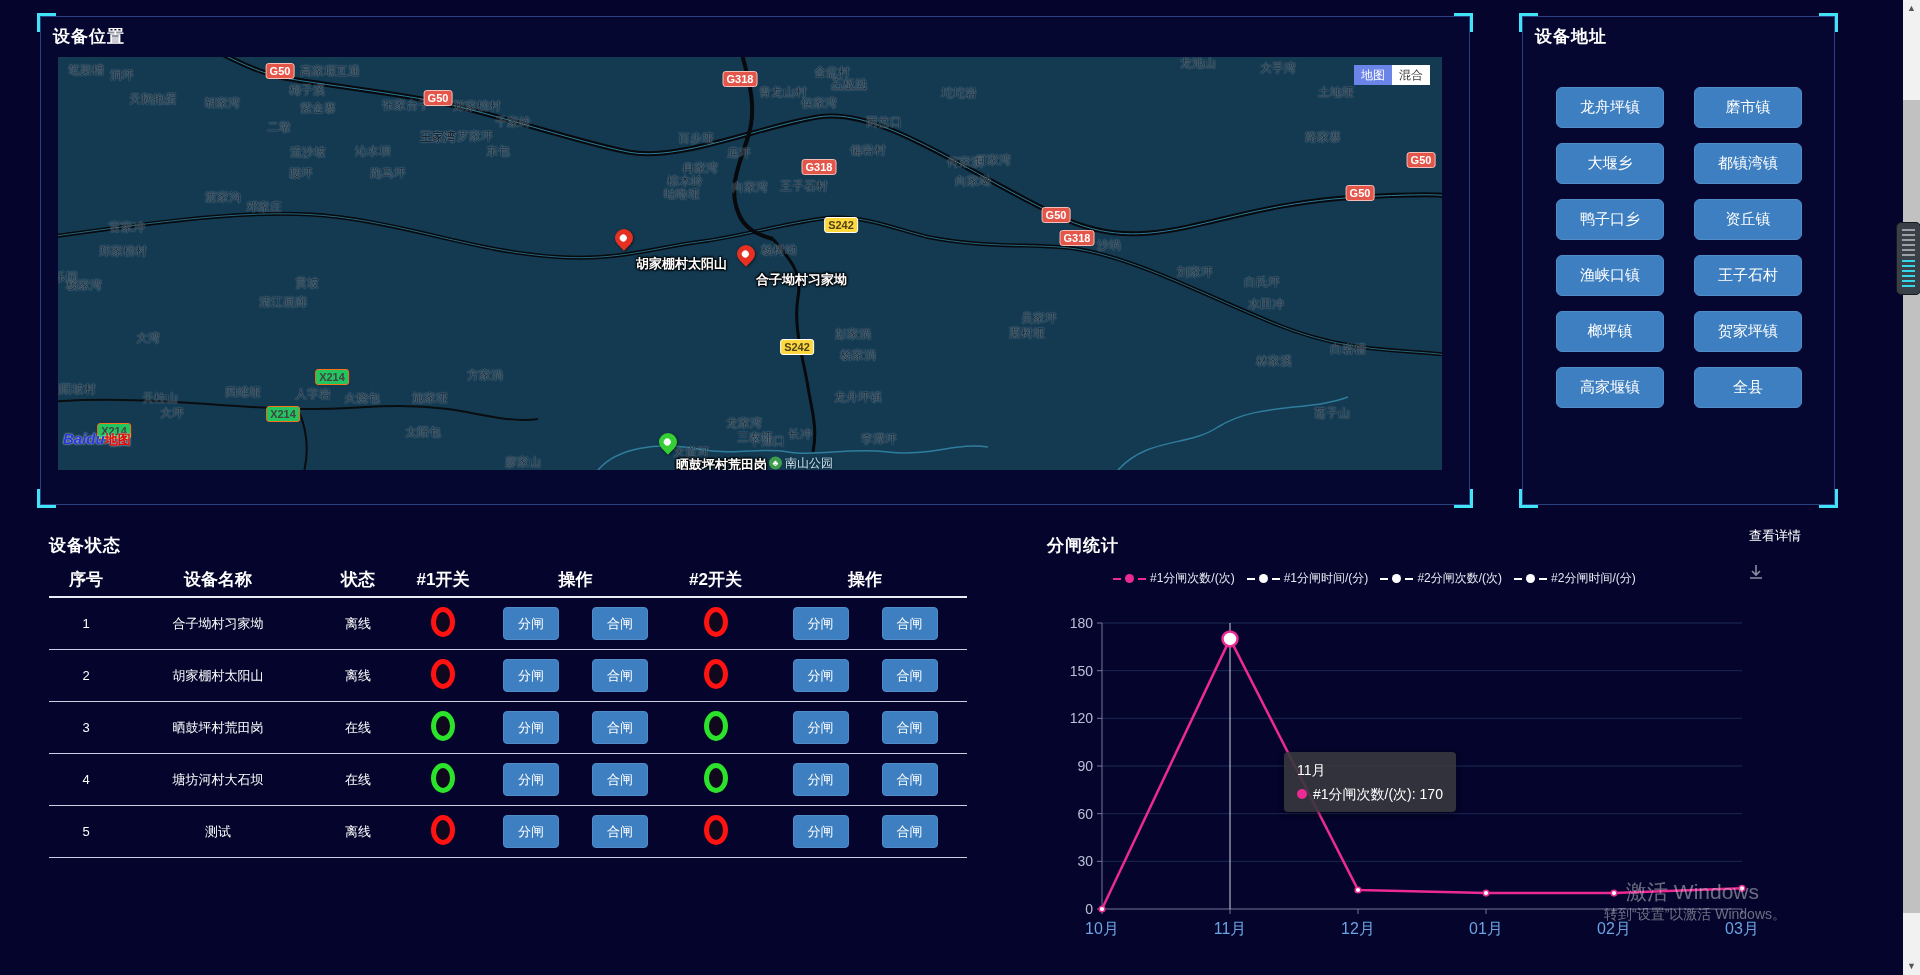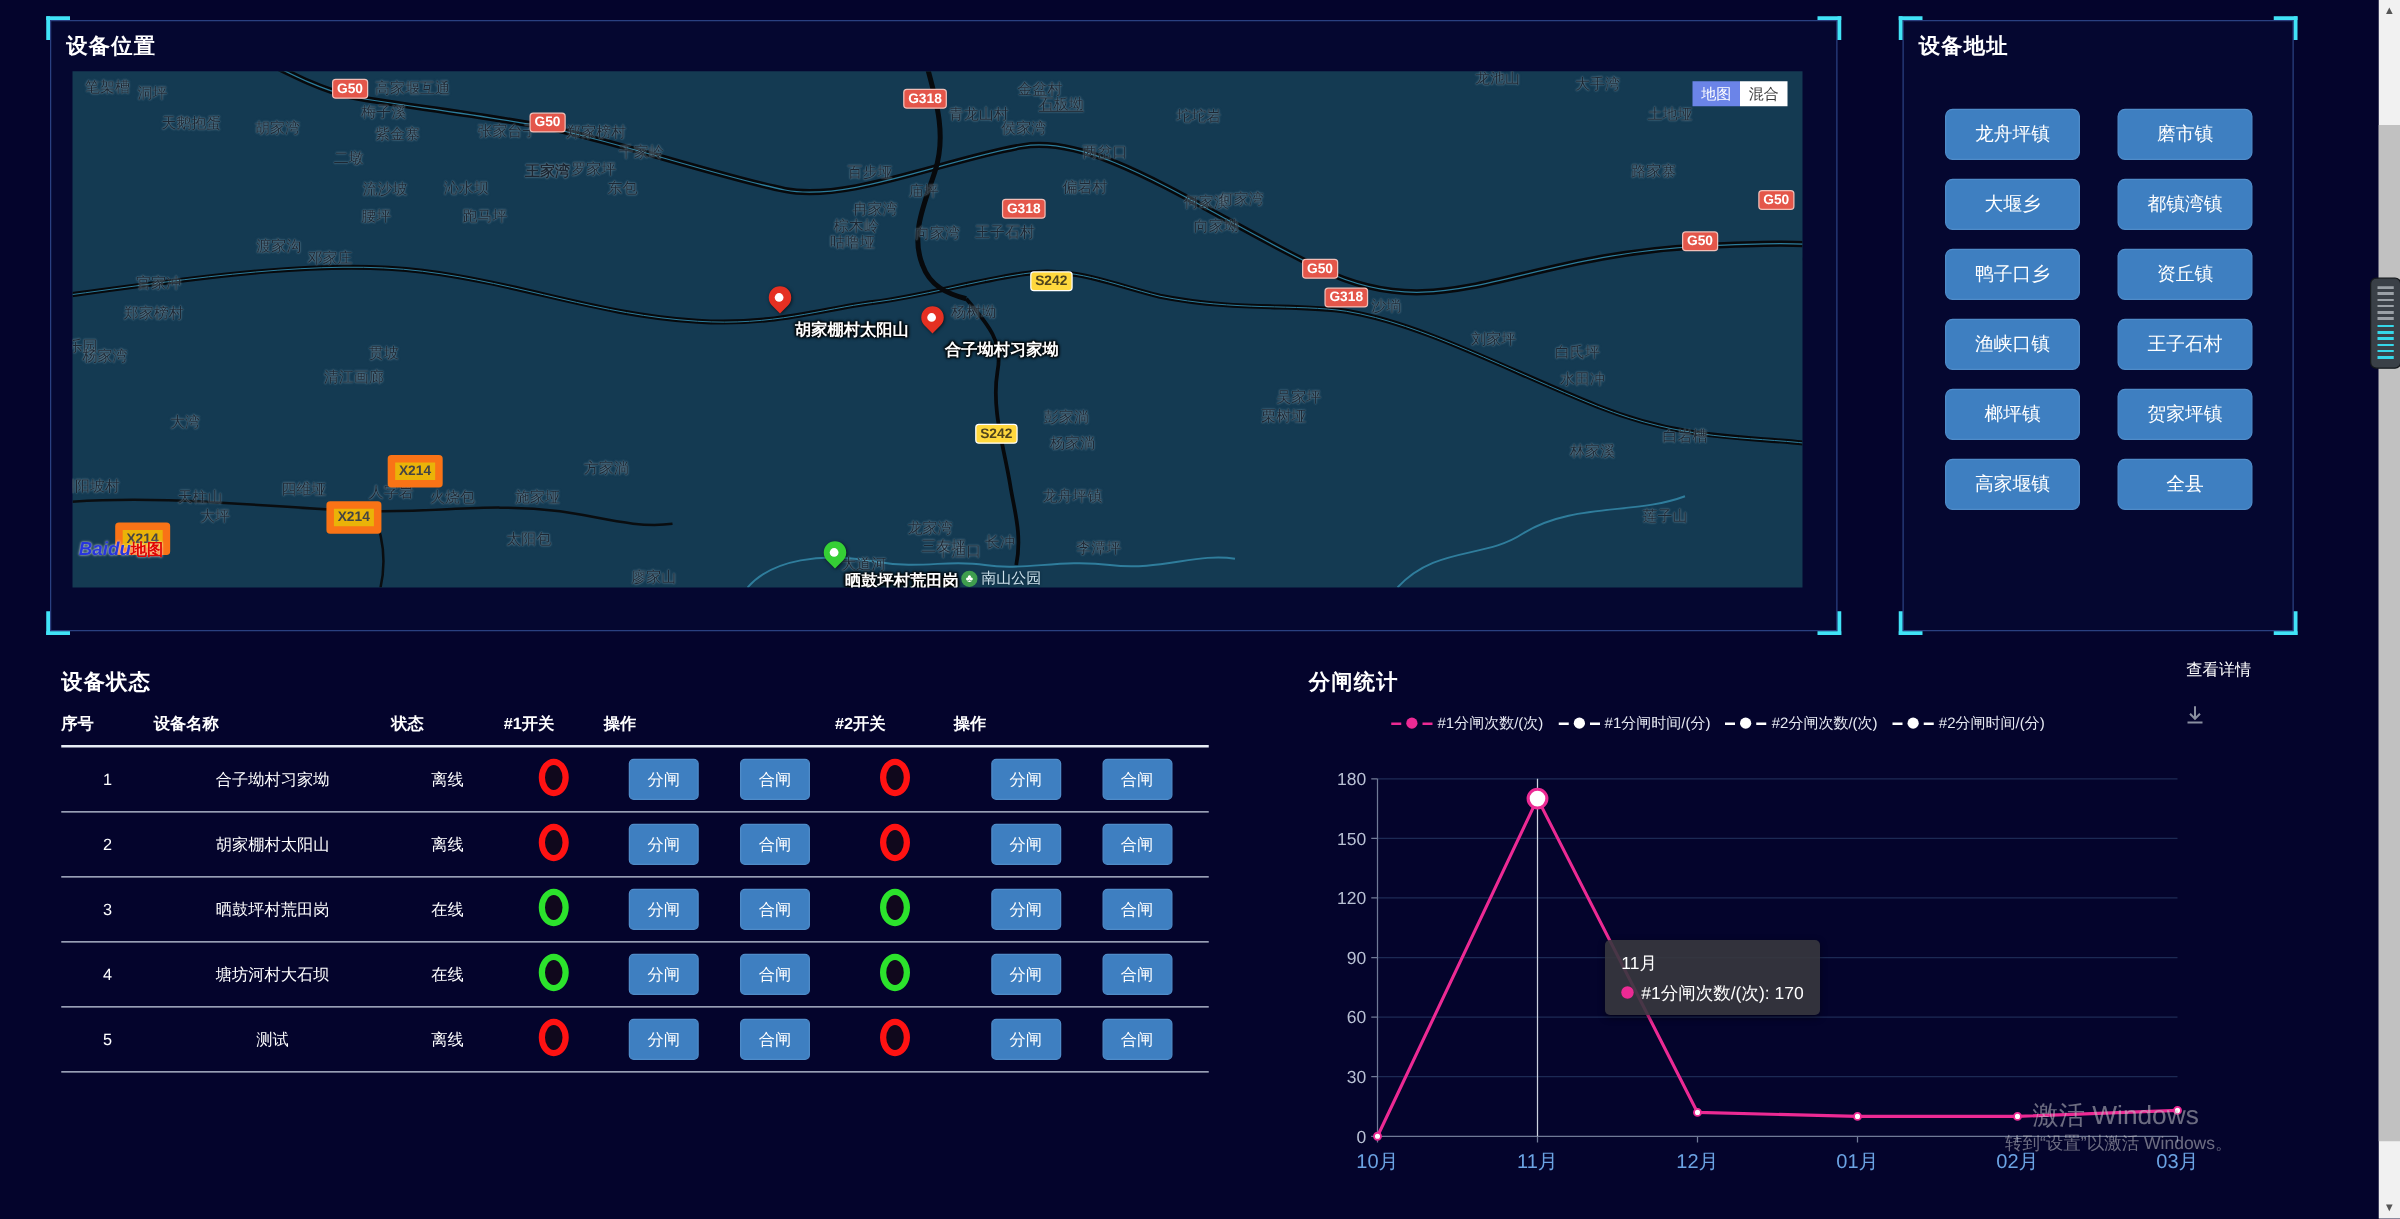--- a/index.html
+++ b/index.html
@@ -25,21 +25,21 @@
     position:absolute;transform:translate(-50%,-50%);
     font-size:12px;color:#1d2733;white-space:nowrap;
     text-shadow:0 0 2px rgba(170,200,215,.55), 0 0 1px rgba(170,200,215,.55);
   }
   .rbadge{
     position:absolute;transform:translate(-50%,-50%);
     font-size:11px;font-weight:bold;border-radius:3px;padding:0 3px;line-height:14px;white-space:nowrap;
   }
   .rbadge.red{background:#e4564a;color:#fff;border:1px solid #f2beb7;}
   .rbadge.yellow{background:#ffd83d;color:#4f431c;border:1px solid #fff;}
-  .rbadge.white{background:#eab308;color:#444;border:6px solid #f97316;}
+  .rbadge.white{background:#22c55e;color:#444;border:1px solid #f97316;}
   .pin{
     position:absolute;width:18px;height:18px;border-radius:50% 50% 50% 0;
     transform:translate(-50%,-100%) rotate(-45deg);
     box-shadow:0 1px 3px rgba(0,0,0,.65);
   }
   .pin::after{content:"";position:absolute;width:7px;height:7px;background:#fff;border-radius:50%;top:5px;left:5px;}
   .pin-label{
     position:absolute;color:#fff;font-size:13px;font-weight:bold;white-space:nowrap;
     text-shadow:1px 1px 2px #000,-1px -1px 2px #000,1px -1px 2px #000,-1px 1px 2px #000;
   }
@@ -66,21 +66,21 @@
   }
   .addr-btn{
     width:108px;height:41px;background:#3e7fc1;border:1px solid #4f8cc9;border-radius:6px;
     color:#fff;font-size:15px;display:flex;align-items:center;justify-content:center;cursor:pointer;
     font-family:inherit;
   }
 
   
   #status-table{position:absolute;left:49px;top:562px;width:918px;color:#fff;}
   .t-head{display:grid;grid-template-columns:74px 190px 90px 80px 185px 95px 204px;
-    height:34px;align-items:center;text-align:left;font-size:13px;font-weight:bold;
+    height:34px;align-items:center;text-align:center;font-size:17px;font-weight:bold;
     border-bottom:2px solid #e8edf5;}
   .t-row{display:grid;grid-template-columns:74px 190px 90px 80px 185px 95px 204px;
     height:51px;align-items:center;text-align:center;font-size:13px;
     border-bottom:1px solid #c9d2e2;}
   .ind{display:inline-block;width:14px;height:20px;border-radius:50%;background:#10081c;}
   .ind.red{border:5px solid #ff1212;}
   .ind.green{border:5px solid #2ce32c;}
   .ops{display:flex;justify-content:center;gap:33px;}
   .act-btn{width:56px;height:33px;background:#3e7fc1;border:1px solid #4f8cc9;border-radius:4px;
     color:#fff;font-size:13px;cursor:pointer;font-family:inherit;}

